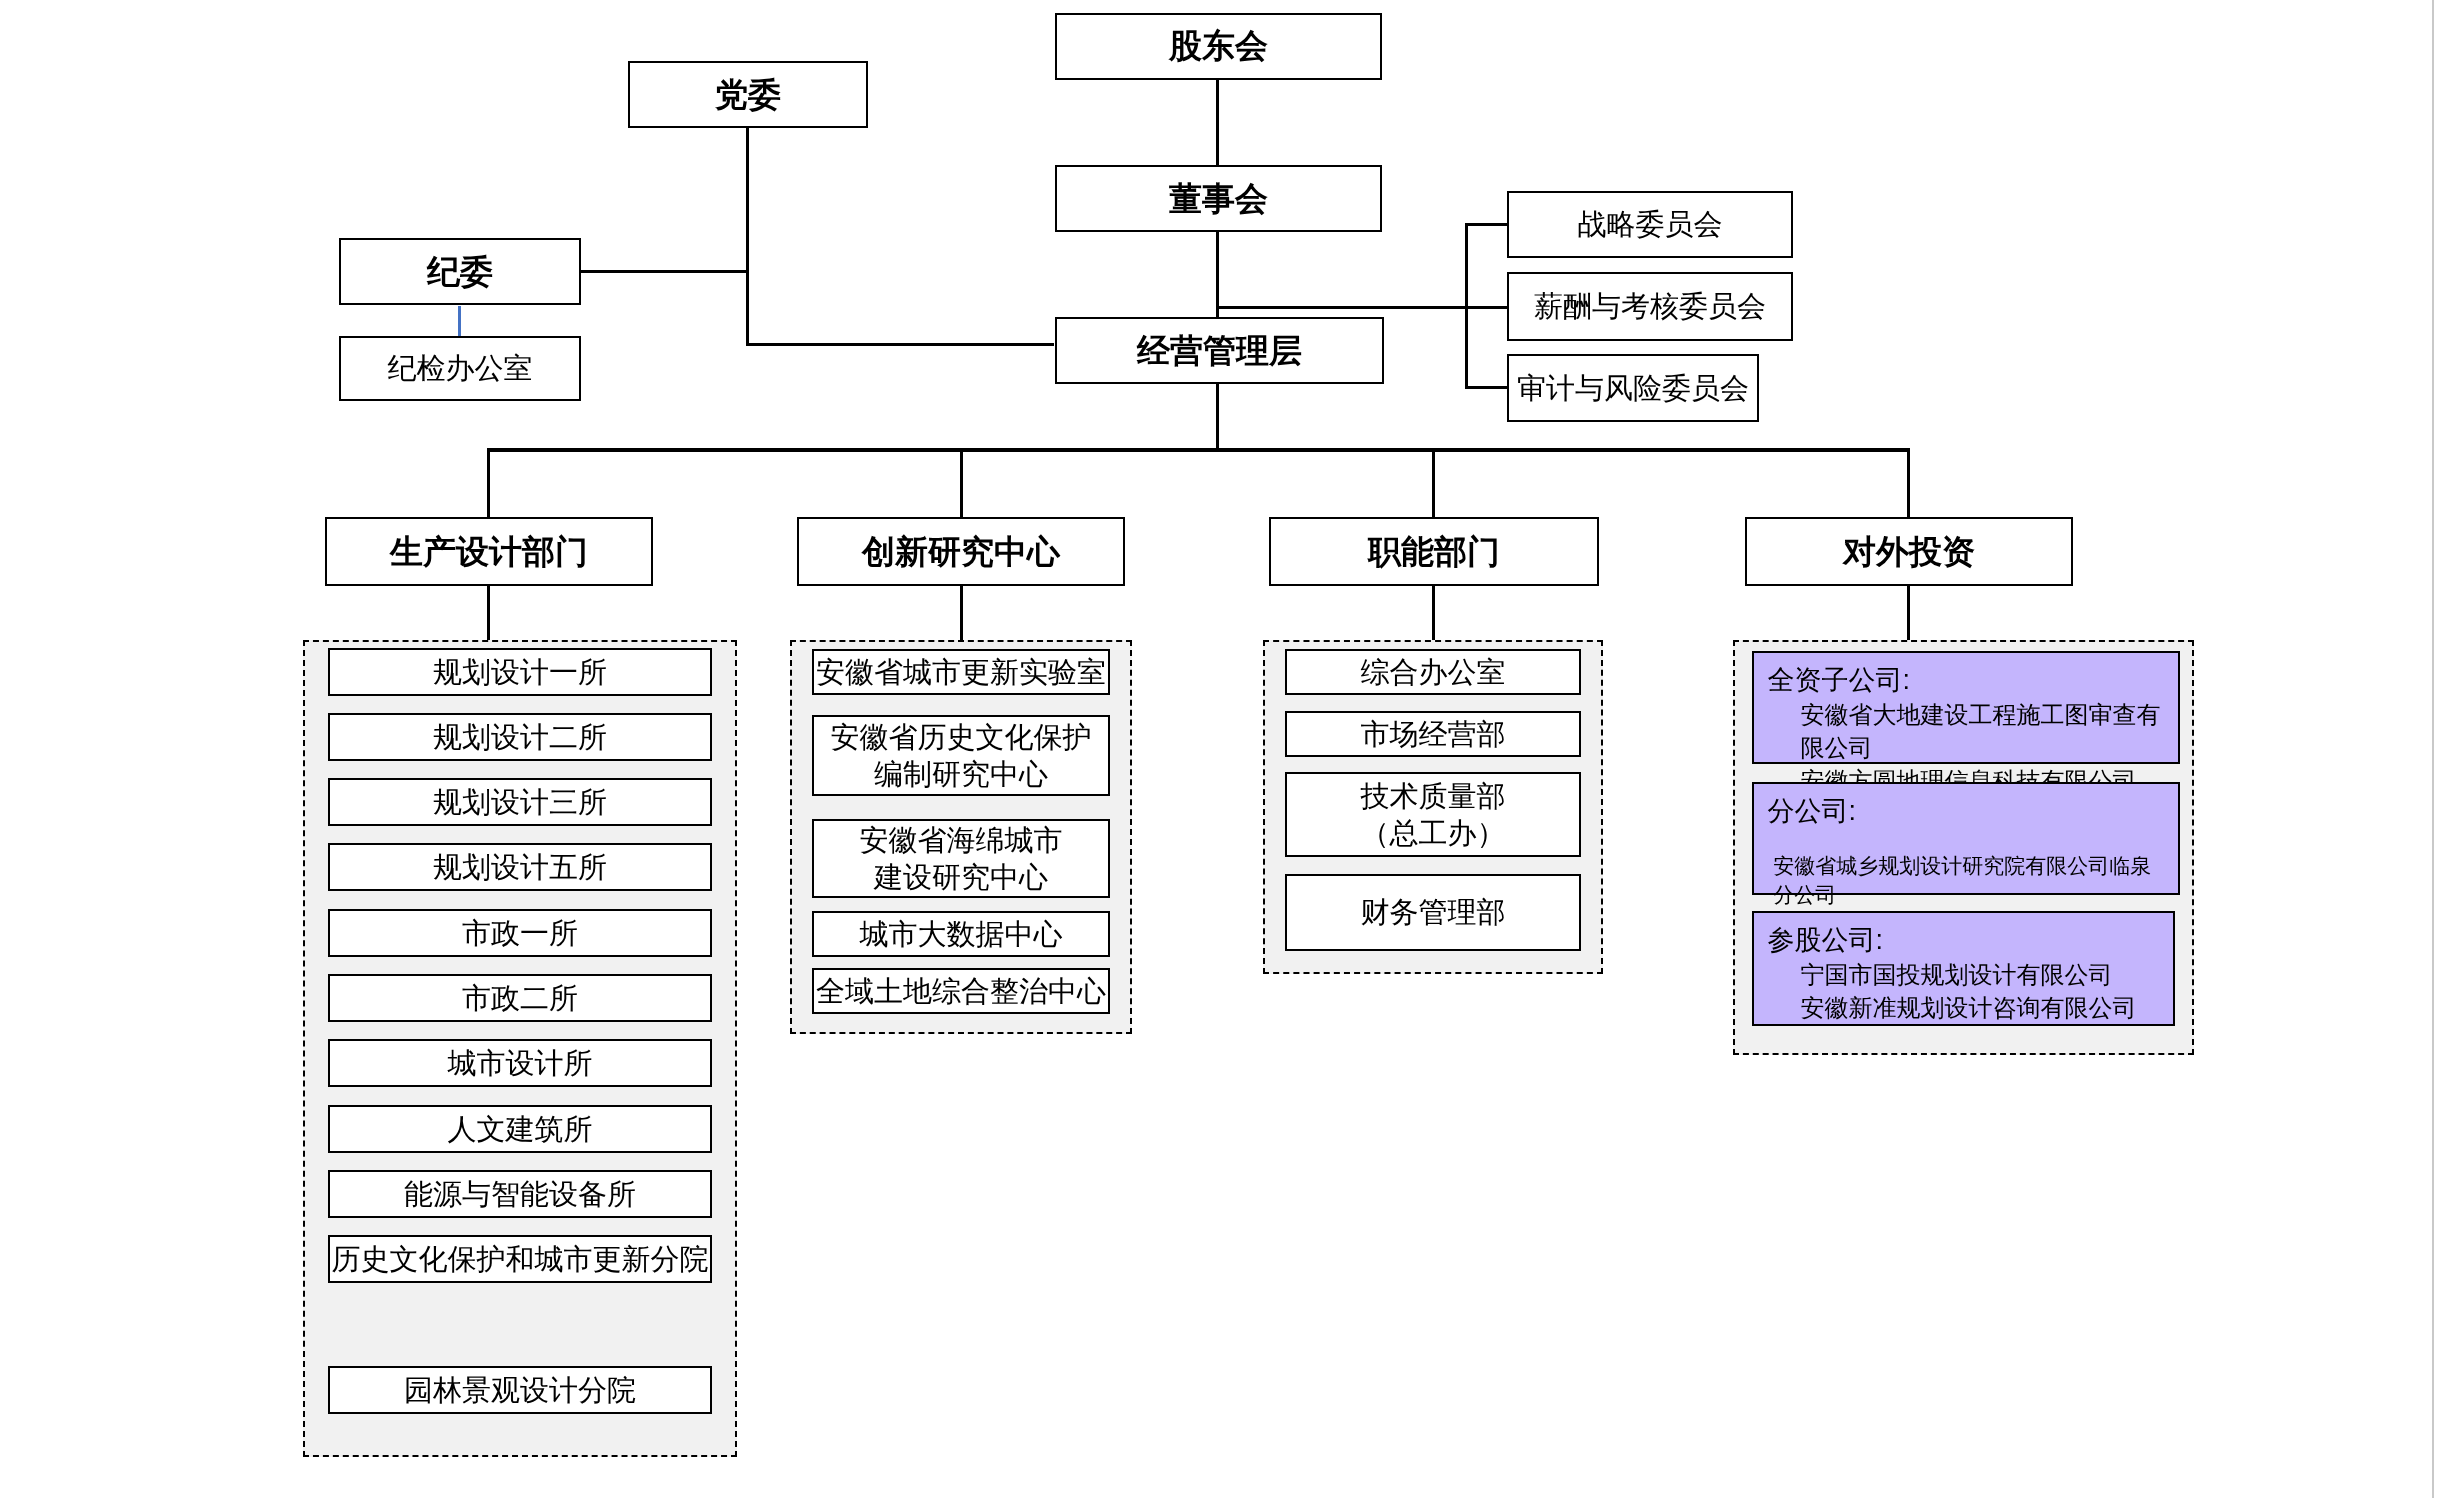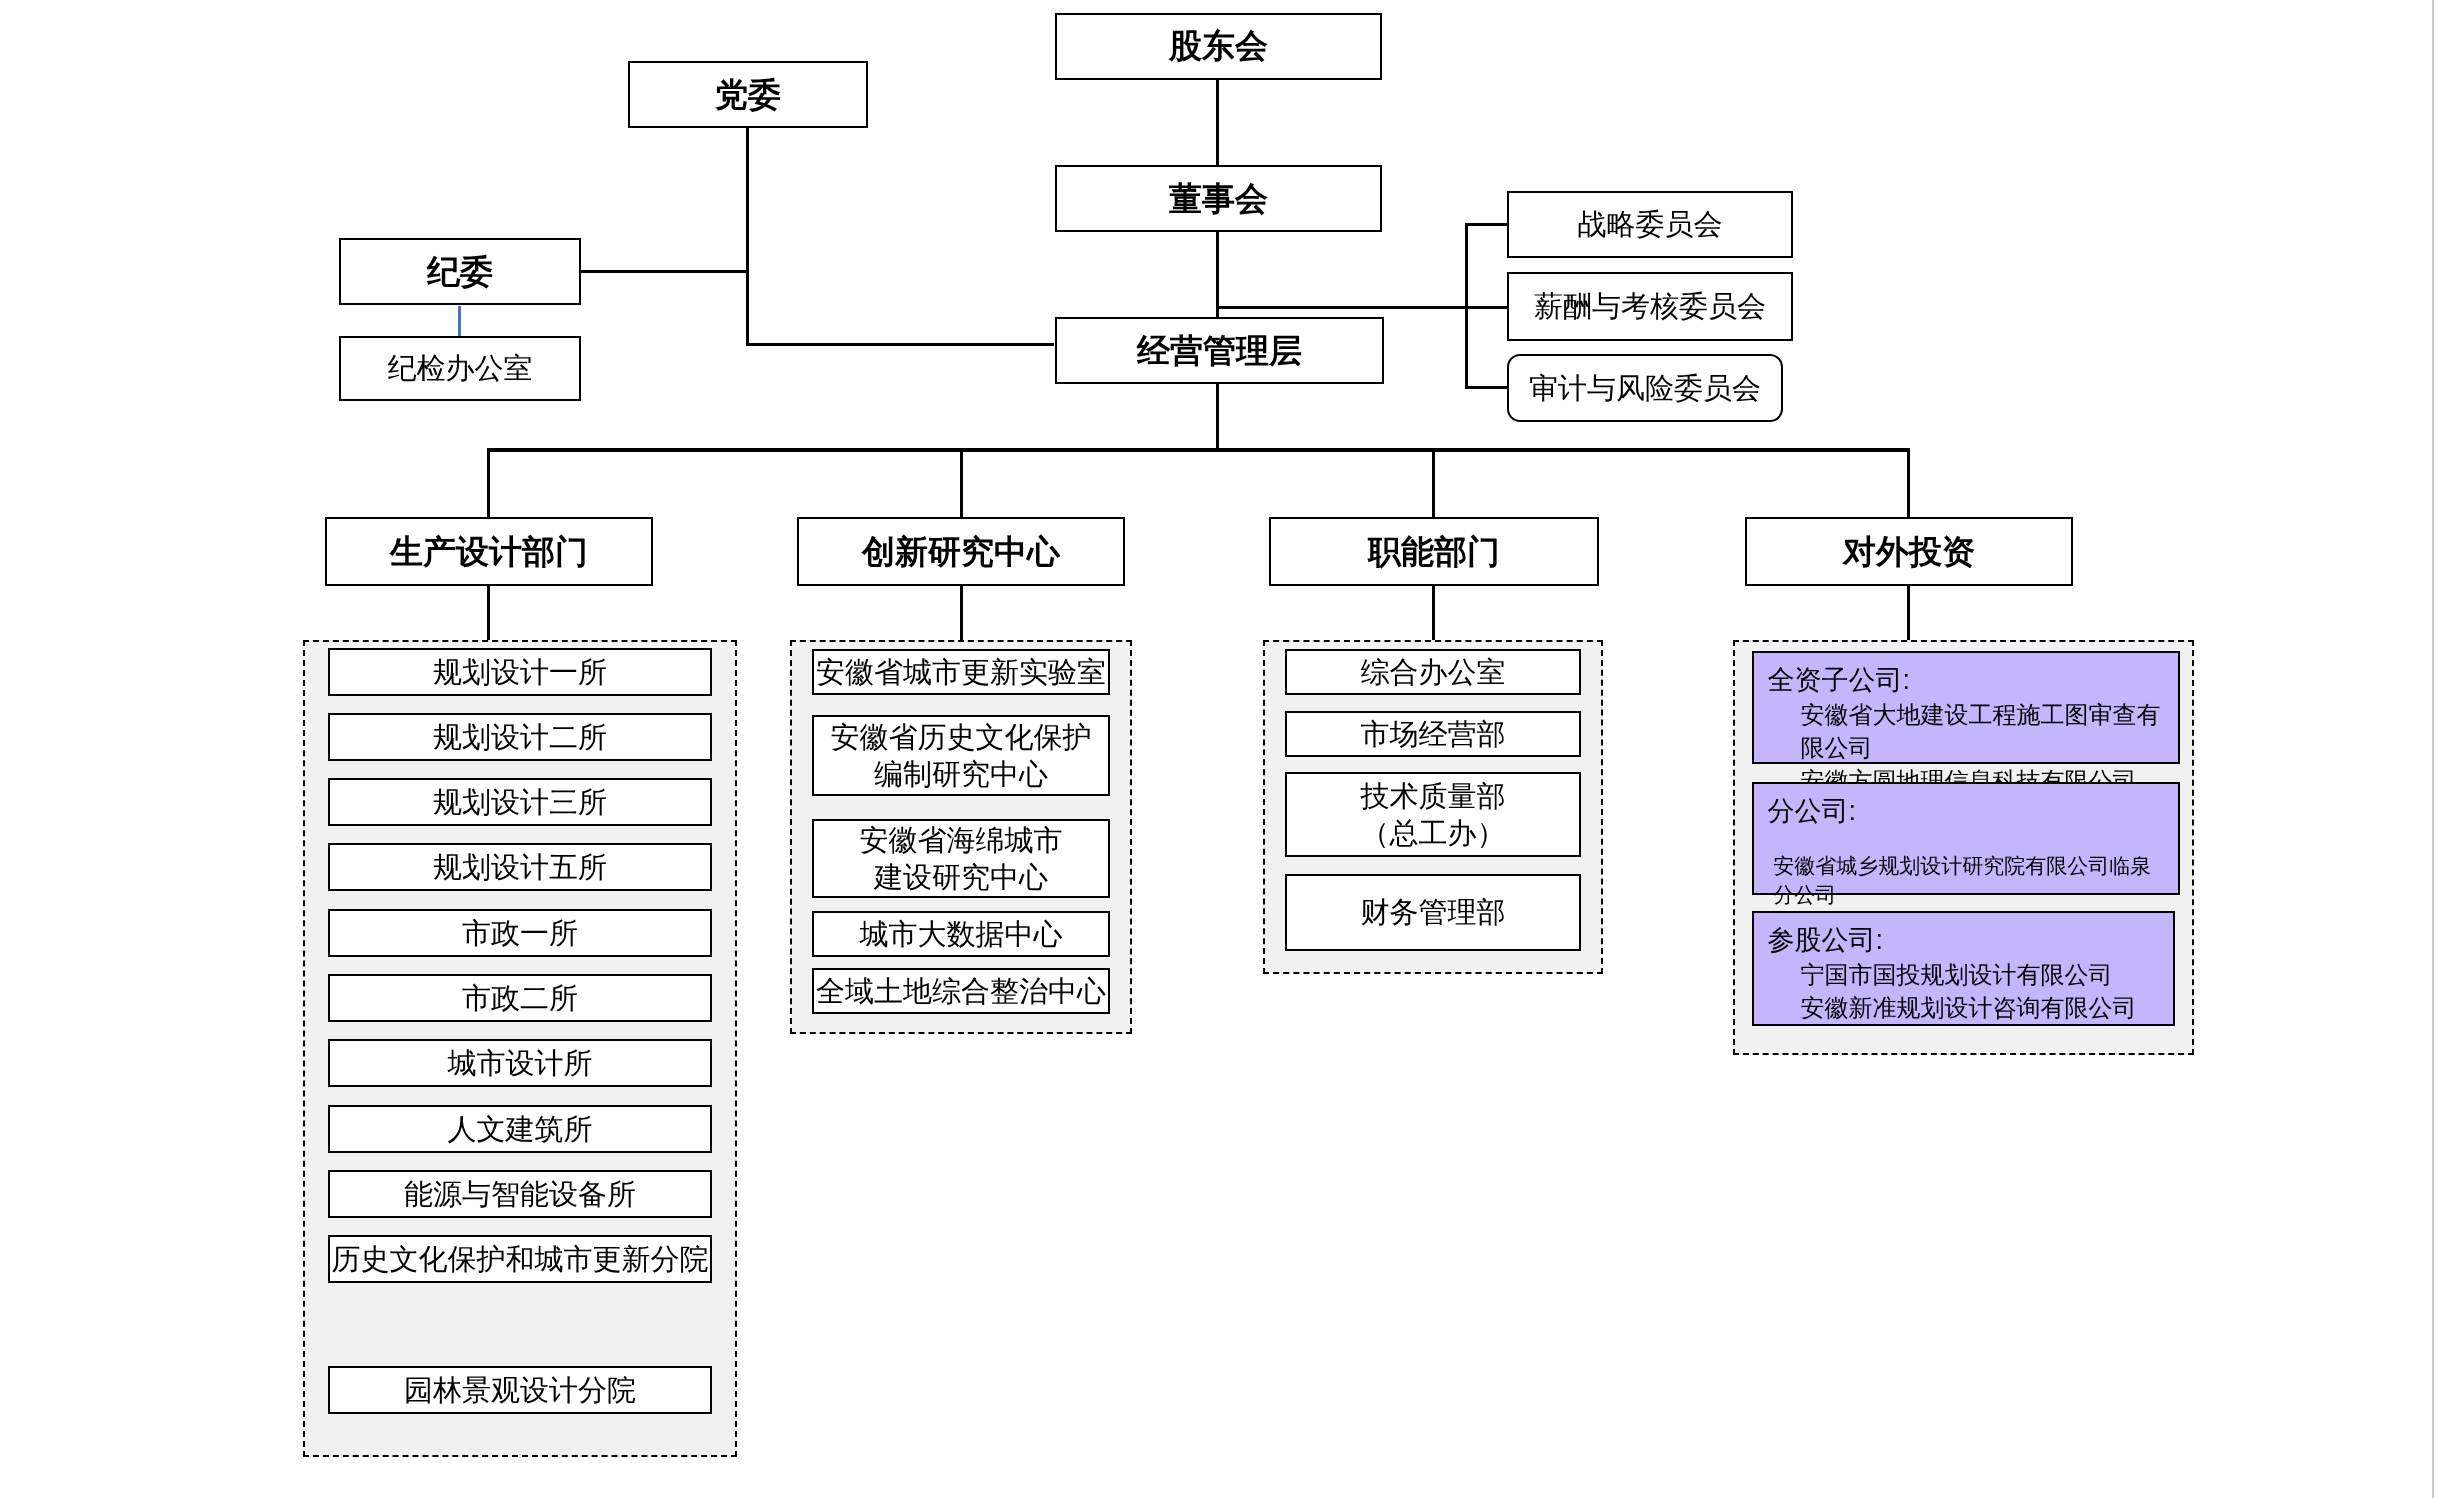--- a/index.html
+++ b/index.html
@@ -84,21 +84,21 @@
 
   <div class="node" style="left:1055px;top:12.5px;width:327px;height:67px;">股东会</div>
   <div class="node" style="left:628px;top:61px;width:240px;height:67px;">党委</div>
   <div class="node" style="left:1055px;top:165px;width:327px;height:67px;">董事会</div>
   <div class="node" style="left:339px;top:238px;width:242px;height:67px;">纪委</div>
   <div class="node reg" style="left:339px;top:336px;width:242px;height:65px;">纪检办公室</div>
   <div class="node" style="left:1055px;top:317px;width:329px;height:67px;">经营管理层</div>
 
   <div class="node reg" style="left:1507px;top:191px;width:286px;height:67px;">战略委员会</div>
   <div class="node reg" style="left:1507px;top:272px;width:286px;height:69px;">薪酬与考核委员会</div>
-  <div class="node reg" style="left:1507px;top:354px;width:276px;height:68px;border-radius:13px;">审计与风险委员会</div>
+  <div class="node reg" style="left:1507px;top:354px;width:252px;height:68px;">审计与风险委员会</div>
 
   <div class="node" style="left:325px;top:517px;width:328px;height:69px;">生产设计部门</div>
   <div class="node" style="left:797px;top:517px;width:328px;height:69px;">创新研究中心</div>
   <div class="node" style="left:1269px;top:517px;width:330px;height:69px;">职能部门</div>
   <div class="node" style="left:1745px;top:517px;width:328px;height:69px;">对外投资</div>
 
   <div class="container" style="left:303px;top:640px;width:434px;height:817px;"></div>
   <div class="item" style="left:328px;top:648px;width:384px;height:48px;">规划设计一所</div>
   <div class="item" style="left:328px;top:713px;width:384px;height:48px;">规划设计二所</div>
   <div class="item" style="left:328px;top:778px;width:384px;height:48px;">规划设计三所</div>

